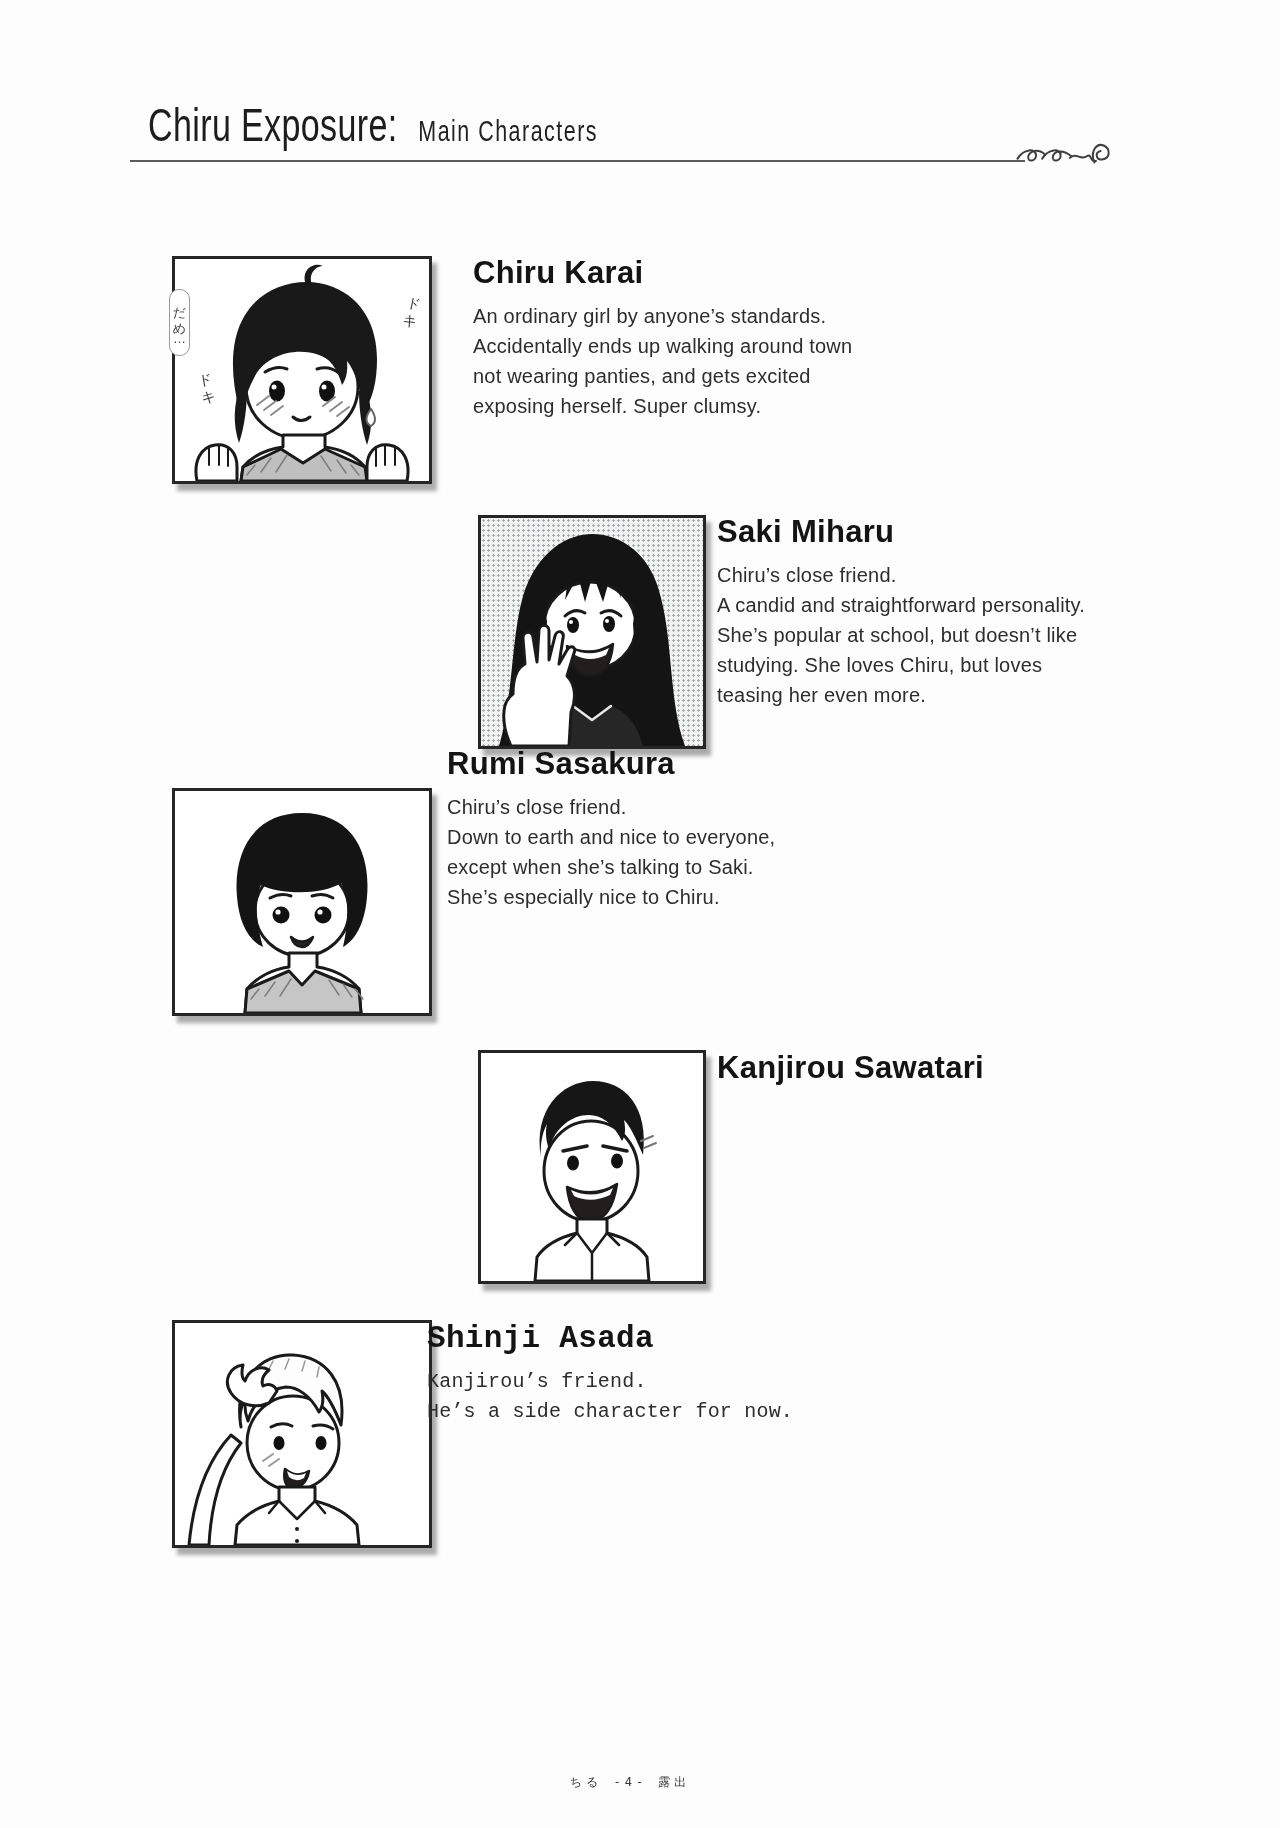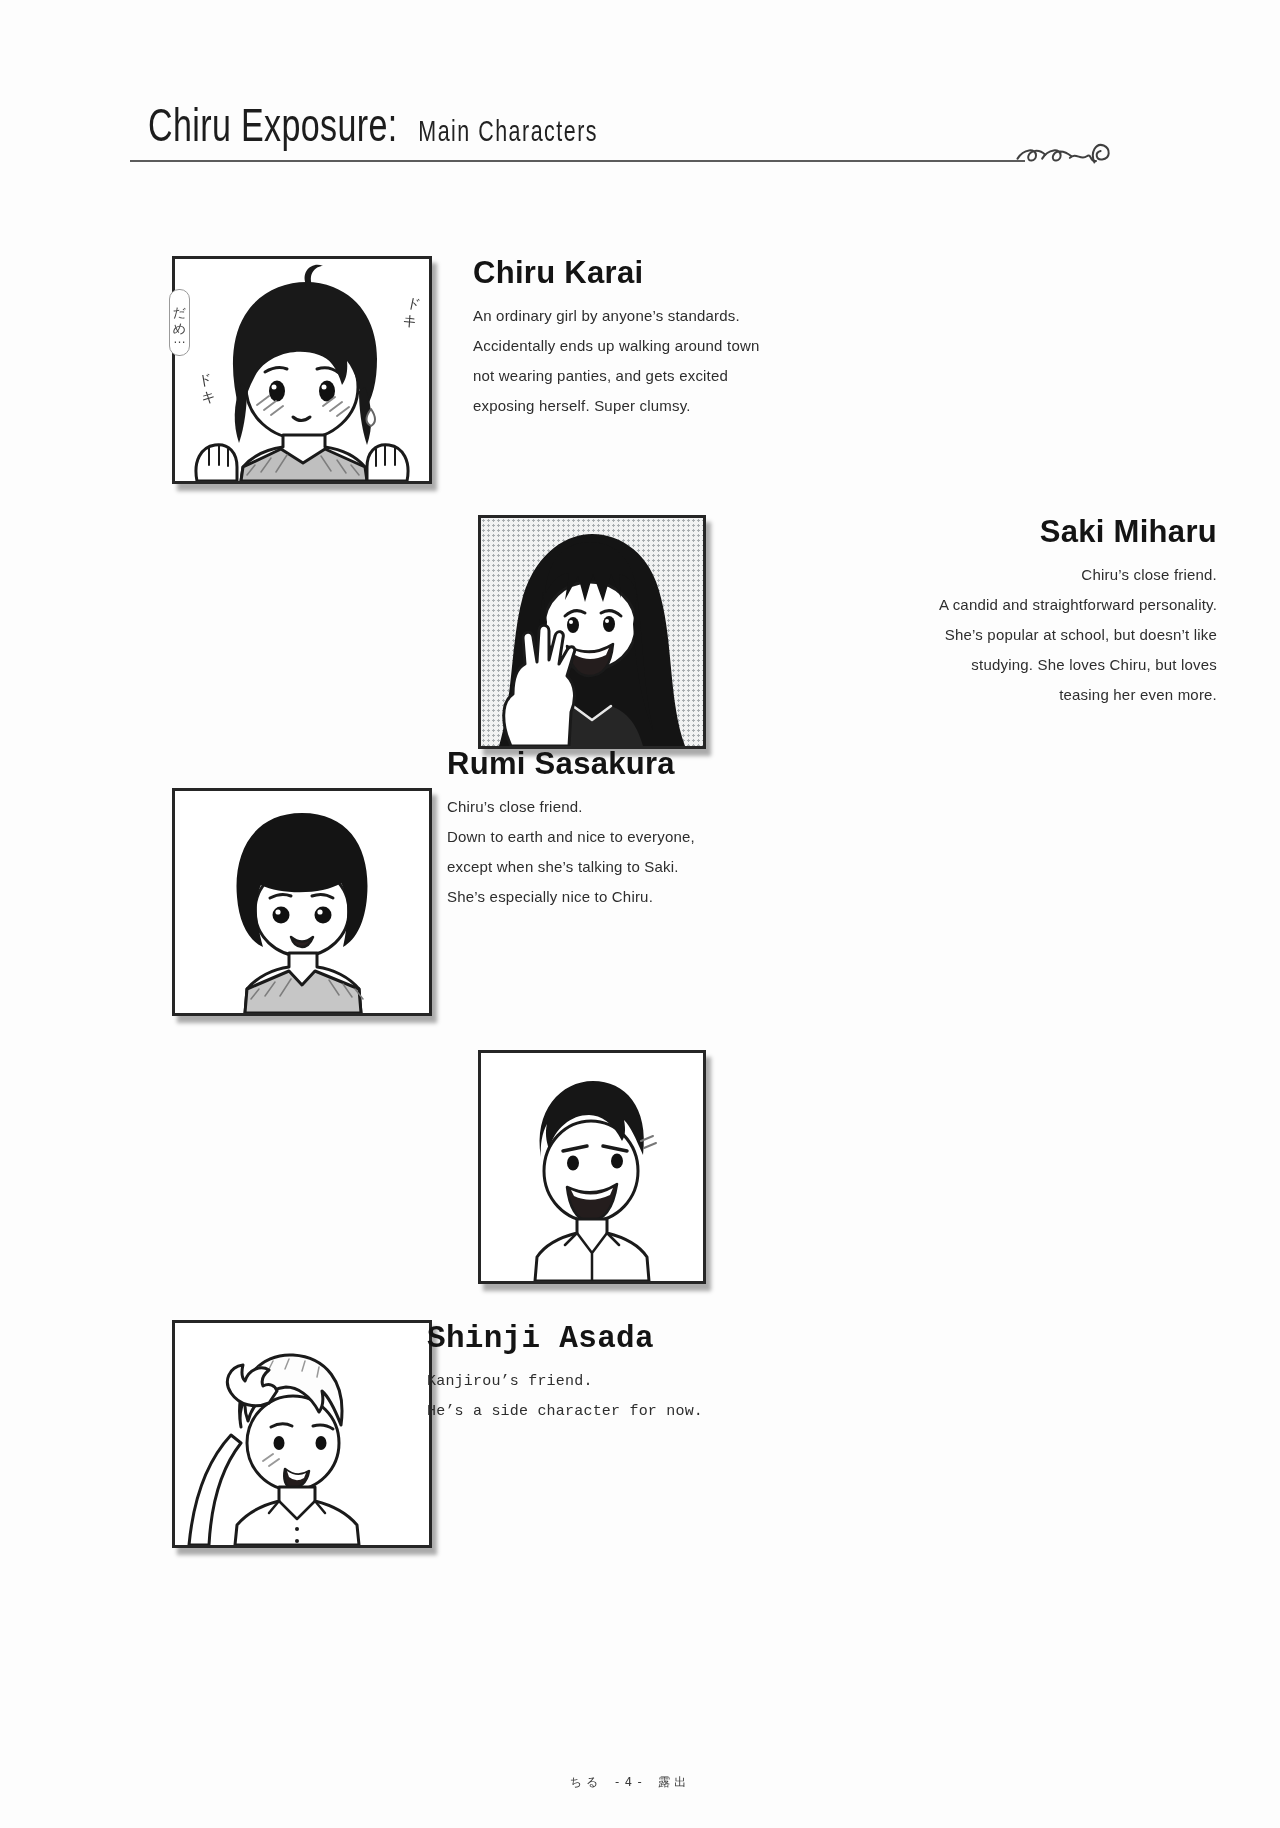--- a/index.html
+++ b/index.html
@@ -37,21 +37,21 @@
   .halftone{
     background-color:#f1f2f2;
     background-image:radial-gradient(circle, rgba(105,115,120,.55) 1px, transparent 1.35px);
     background-size:5px 5px;
   }
   .portrait-frame svg{display:block;}
   
   .char-text{position:absolute;}
   .char-name{font-size:31px;font-weight:700;color:#141414;letter-spacing:.3px;line-height:1.25;}
   .char-desc{
-    margin-top:8px;font-size:15px;line-height:30px;color:#2d2d2d;
+    margin-top:8px;font-size:20px;line-height:30px;color:#2d2d2d;
     white-space:pre-line;letter-spacing:.2px;
   }
   
   .sfx{
     position:absolute;
     writing-mode:vertical-rl;text-orientation:upright;
     font-size:14px;color:#3a3a3a;line-height:1;
     letter-spacing:2px;
   }
   .sfx-bubble{
@@ -135,21 +135,21 @@
       <ellipse cx="128" cy="106" rx="6" ry="8" fill="#111"></ellipse>
       <circle cx="90" cy="104" r="2" fill="#fff"></circle>
       <circle cx="126" cy="103" r="2" fill="#fff"></circle>
       <path d="M86 128 q23 12 46 -2 C130 148 122 158 108 158 C96 158 88 146 86 128 Z" fill="#241d1d" stroke="#1a1a1a" stroke-width="2.5"></path>
       <path d="M90 131 q20 9 38 -1 l-3 7 q-16 8 -31 0 Z" fill="#fff"></path>
       <path d="M60 228 C66 206 76 194 92 188 L111 202 L130 188 C146 194 156 206 162 228 Z" fill="#262626"></path>
       <path d="M92 188 L111 202 L130 188" fill="none" stroke="#e8e8e8" stroke-width="2.5"></path>
       <path d="M30 228 C20 206 20 184 32 176 C32 160 36 150 44 146 L42 120 C42 113 51 112 52 119 L56 144 L58 112 C59 105 68 106 68 113 L68 142 L74 118 C76 111 84 113 82 120 L78 146 L86 132 C89 126 96 129 93 135 L86 158 C94 166 96 180 90 194 L88 228 Z" fill="#fff" stroke="#1a1a1a" stroke-width="3"></path>
     </svg>
   </div>
-  <div class="char-text" style="left:717px;top:513px;width:500px;text-align:right;">
+  <div class="char-text" style="left:717px;top:513px;width:500px;">
     <div class="char-name">Saki Miharu</div>
     <div class="char-desc">Chiru’s close friend.
 A candid and straightforward personality.
 She’s popular at school, but doesn’t like
 studying. She loves Chiru, but loves
 teasing her even more.</div>
   </div>
 
   <div class="portrait-frame frame-left" style="top:788px;">
     <svg width="254" height="222" viewBox="0 0 254 222" stroke-linecap="round" stroke-linejoin="round">
@@ -182,20 +182,21 @@
       <ellipse cx="92" cy="110" rx="6" ry="7.5" fill="#111"></ellipse>
       <ellipse cx="136" cy="108" rx="6" ry="7.5" fill="#111"></ellipse>
       <path d="M160 88 l12 -5 M163 95 l12 -5" stroke="#777" stroke-width="2"></path>
       <path d="M86 134 q26 12 50 -3 C132 158 122 168 108 168 C95 168 88 152 86 134 Z" fill="#241d1d" stroke="#1a1a1a" stroke-width="2.5"></path>
       <path d="M90 137 q22 10 42 -2 l-3 7 q-19 9 -36 1 Z" fill="#fff"></path>
       <path d="M96 166 L96 180 C80 184 64 192 56 204 L54 228 L168 228 L166 204 C158 192 142 184 126 180 L126 166 Z" fill="#fff" stroke="#1a1a1a" stroke-width="3"></path>
       <path d="M96 180 L111 200 L126 180 M111 200 L111 228 M96 180 L84 192 M126 180 L138 192" fill="none" stroke="#1a1a1a" stroke-width="2.5"></path>
     </svg>
   </div>
   <div class="char-text" style="left:717px;top:1049px;width:520px;">
+    <div class="char-name">Kanjirou Sawatari</div>
   </div>
 
   <div class="portrait-frame frame-left" style="top:1320px;">
     <svg width="254" height="222" viewBox="0 0 254 222" stroke-linecap="round" stroke-linejoin="round">
       <path d="M14 222 C18 180 30 140 56 112 L66 120 C44 148 36 184 34 222 Z" fill="#fff" stroke="#1a1a1a" stroke-width="3"></path>
       <ellipse cx="118" cy="120" rx="46" ry="47" fill="#fff" stroke="#1a1a1a" stroke-width="3"></ellipse>
       <path d="M66 104 C58 58 86 30 118 32 C150 34 172 58 166 102 C159 84 154 74 147 68 C149 78 147 85 144 89 C135 72 122 64 111 64 C93 66 78 79 73 98 C70 90 69 81 71 73 C66 82 64 94 66 104 Z" fill="#fdfdfd" stroke="#1a1a1a" stroke-width="3"></path>
       <path d="M84 44 l-6 10 M98 38 l-5 10 M114 36 l-4 10 M130 38 l-3 10 M144 44 l-2 10" stroke="#999" stroke-width="1.5"></path>
       <path d="M56 70 C48 58 54 44 68 42 C66 50 67 55 70 58 C74 46 86 42 94 47 C88 52 86 58 88 63 C94 60 100 62 102 68 L94 80 C80 86 64 82 56 70 Z" fill="#fff" stroke="#1a1a1a" stroke-width="3"></path>
       <path d="M96 104 q11 -6 21 -1 M138 103 q11 -3 20 3" fill="none" stroke="#1a1a1a" stroke-width="3"></path>

